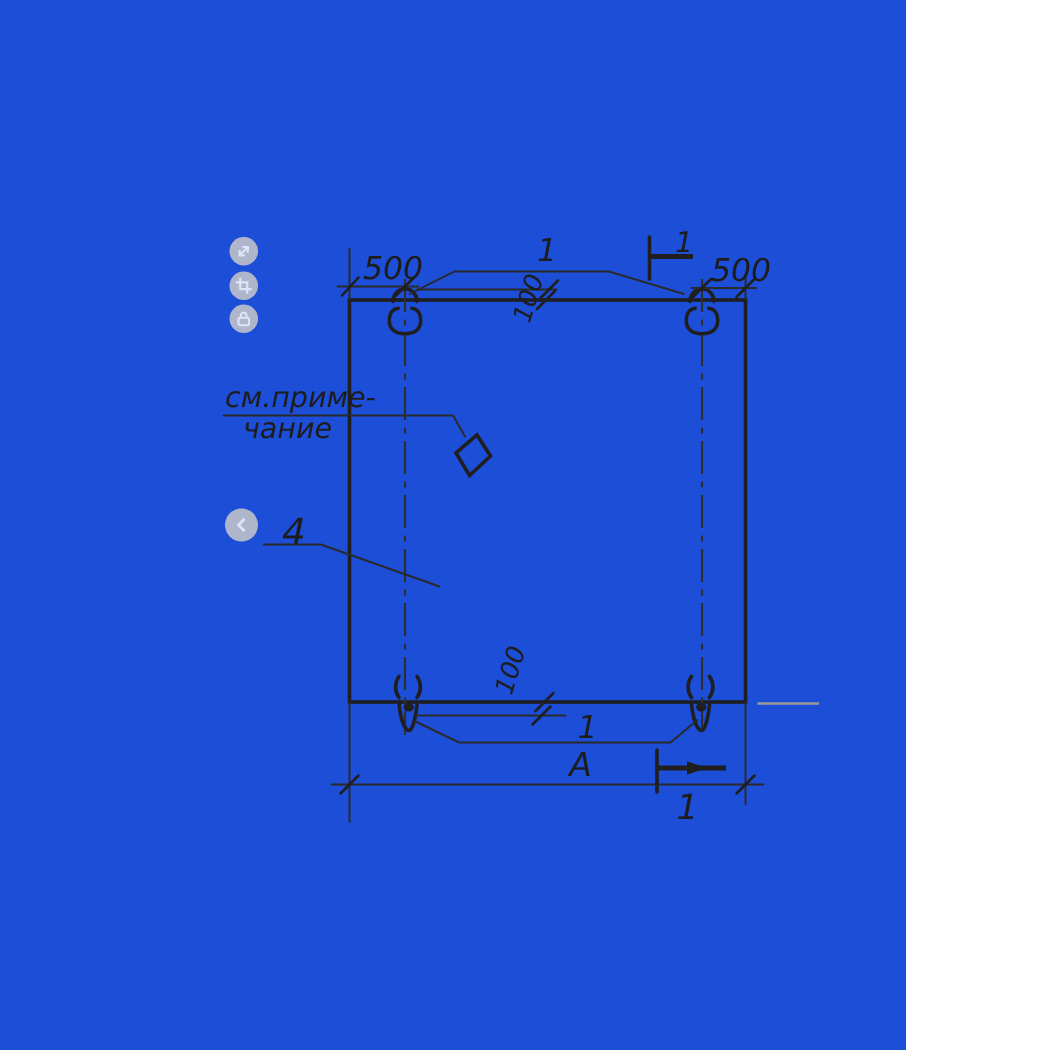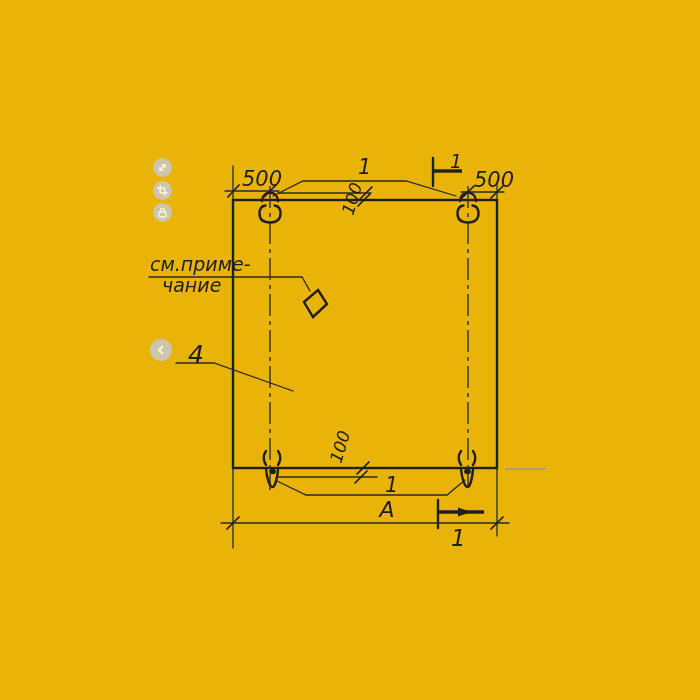--- a/index.html
+++ b/index.html
@@ -1,17 +1,17 @@
 <!DOCTYPE html>
 <html><head>
 <meta charset="utf-8">
 <style>
   html,body{margin:0;padding:0;background:#ffffff;}
   #stage{
-    position:relative;width:700px;height:700px;background:#eab308;
+    position:relative;width:604px;height:700px;background:#1d4ed8;
     font-family:"DejaVu Sans",sans-serif;overflow:hidden;
   }
   svg text{
     font-family:"DejaVu Sans",sans-serif;
     font-style:italic;
     fill:#1d1d1d;
   }
   .ink      {stroke:#1f1f1f;fill:none;stroke-width:2.4;stroke-linecap:round;}
   .thin     {stroke:#2a2a2a;fill:none;stroke-width:1.3;stroke-linecap:round;}
   .tick     {stroke:#1f1f1f;fill:none;stroke-width:1.7;stroke-linecap:round;}

